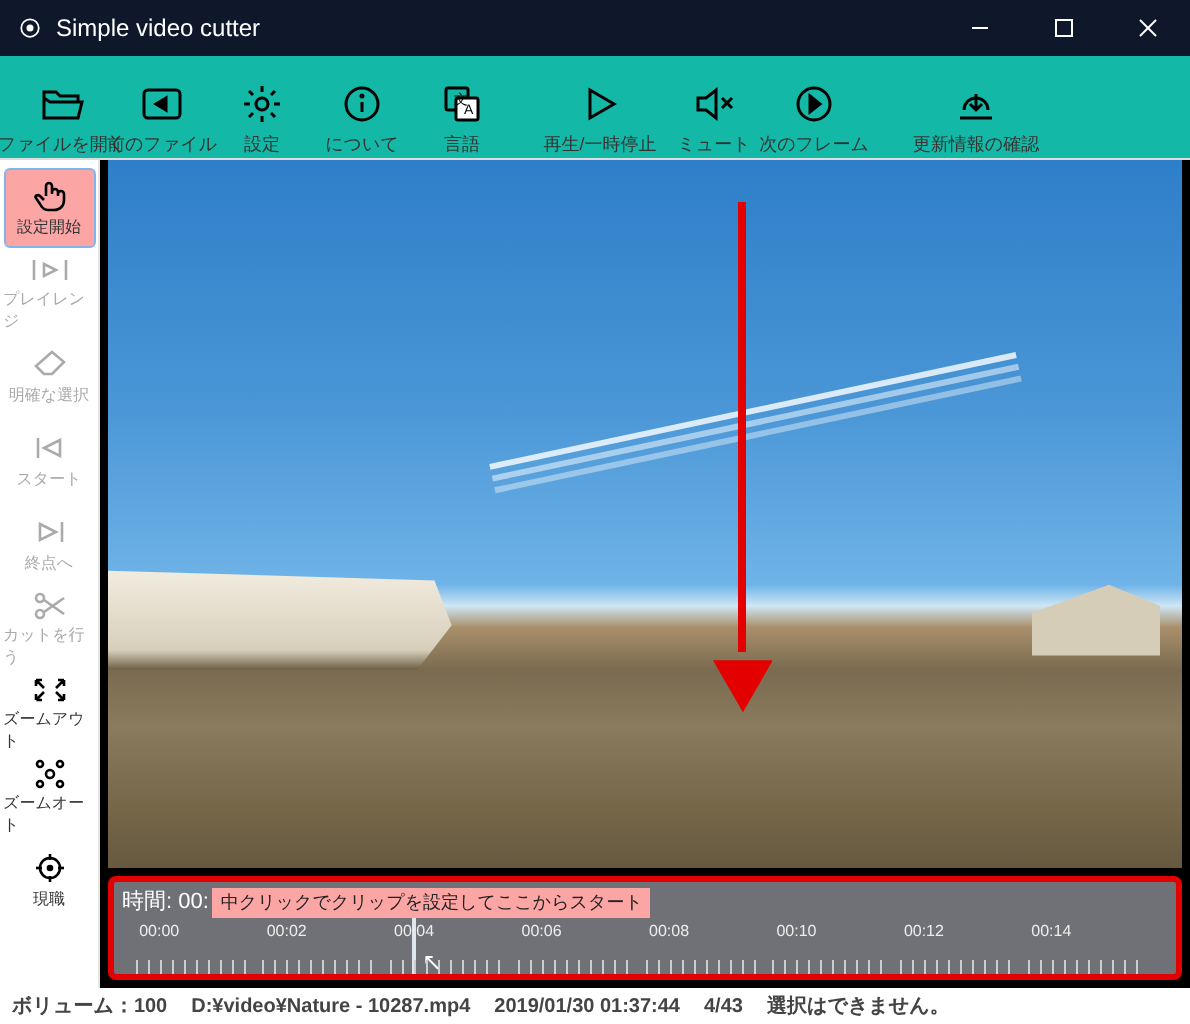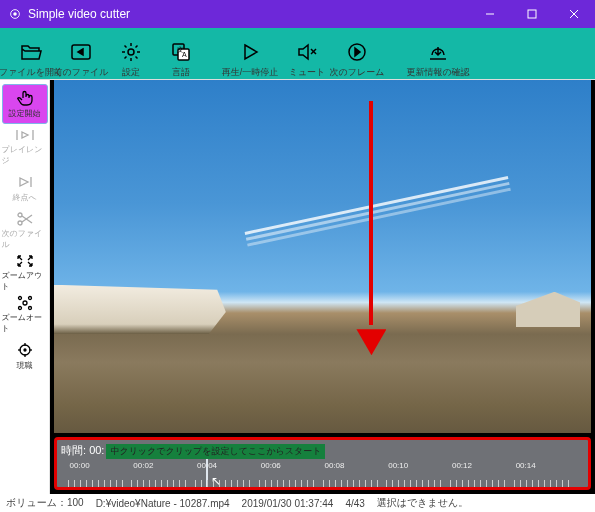--- a/index.html
+++ b/index.html
@@ -1,59 +1,59 @@
 <!DOCTYPE html>
 <html><head>
 <meta charset="utf-8">
 <style>
 * { box-sizing: border-box; margin: 0; padding: 0; font-family: "Meiryo", "Segoe UI", sans-serif; }
 body { width: 595px; height: 512px; background: #fff; overflow: hidden; }
 
-.titlebar { height: 28px; background: #6d28d9; display: flex; align-items: center; color: #fff; font-size: 12px; padding-left: 8px; }
+.titlebar { height: 28px; background: #0f172a; display: flex; align-items: center; color: #fff; font-size: 12px; padding-left: 8px; }
 .titlebar .icon { width: 14px; height: 14px; margin-right: 6px; }
 .titlebar .spacer { flex: 1; }
 .titlebar .winctrl { width: 42px; height: 28px; display: flex; align-items: center; justify-content: center; color: #fff; }
 .winctrl svg { width: 10px; height: 10px; }
 
 .toolbar { height: 52px; background: #14b8a6; border-bottom: 1px solid #ddd; display: flex; align-items: flex-end; padding: 4px 8px 0 8px; }
 .tb-item { width: 46px; display: flex; flex-direction: column; align-items: center; gap: 2px; margin-right: 4px; }
 .tb-item .ic { height: 24px; display: flex; align-items: center; justify-content: center; color: #000; }
 .tb-item .lbl { font-size: 9px; color: #333; white-space: nowrap; text-align: center; }
 .tb-sep { flex: 0 0 12px; }
 .tb-wide { width: 60px; }
 
 .body { display: flex; height: 414px; }
 .sidebar { width: 50px; background: #fff; border-right: 1px solid #e5e5e5; display: flex; flex-direction: column; align-items: center; padding-top: 4px; }
 .sb-item { width: 46px; height: 40px; display: flex; flex-direction: column; align-items: center; justify-content: center; gap: 1px; margin-bottom: 2px; }
-.sb-item.active { background: #d946ef; border: 1px solid #7fb5e8; border-radius: 3px; }
+.sb-item.active { background: #fca5a5; border: 1px solid #7fb5e8; border-radius: 3px; }
 .sb-item .ic { height: 18px; display: flex; align-items: center; justify-content: center; color: #000; }
 .sb-item .ic.gray { color: #aaa; }
 .sb-item .lbl { font-size: 8px; color: #333; }
 .sb-item .lbl.gray { color: #aaa; }
 
 .main { flex: 1; display: flex; flex-direction: column; background: #000; position: relative; }
 .video-area { flex: 1; position: relative; background: linear-gradient(to bottom, #2e7fc9 0%, #4a96d6 35%, #6fb4e8 60%, #cfe6f5 63%, #a98f6a 66%, #7a6b50 72%, #8a7a5e 80%, #756648 92%, #665940 100%); margin: 0 4px; overflow: hidden; }
 .cliff { position: absolute; left: 0; top: 58%; width: 32%; height: 14%; background: linear-gradient(to bottom, #f2ece0 0%, #d8cfbb 80%, #6b5e44 100%); clip-path: polygon(0% 0%, 95% 10%, 100% 55%, 90% 100%, 0% 100%); }
 .cliff-r { position: absolute; right: 2%; top: 60%; width: 12%; height: 10%; background: #d6cdb9; clip-path: polygon(0% 40%, 60% 0%, 100% 30%, 100% 100%, 0% 100%); }
 .arrow { position: absolute; left: 58%; top: 6%; width: 12px; height: 72%; pointer-events: none; }
 .arrow .shaft { position: absolute; left: 4px; width: 4px; height: 88%; background: #e30000; }
 .arrow .head { position: absolute; bottom: 0; left: -9px; width: 30px; height: 26px; background: #e30000; clip-path: polygon(50% 100%, 0% 0%, 100% 0%); }
 .cloud { position: absolute; top: 35%; left: 35%; width: 50%; height: 3px; background: rgba(255,255,255,.8); transform: rotate(-12deg); box-shadow: 0 6px 0 rgba(255,255,255,.5), 0 12px 0 rgba(255,255,255,.4); }
 
 .timeline-wrap { margin: 4px; border: 3px solid #e30000; border-radius: 4px; background: #6f7176; padding: 0; position: relative; }
-.tl-hint { background: #15803d; color: #222; font-size: 9px; padding: 1px 4px; display: inline-block; }
+.tl-hint { background: #fca5a5; color: #222; font-size: 9px; padding: 1px 4px; display: inline-block; }
 .tl-time { color: #fff; font-size: 11px; display: inline-block; margin-right: 2px; padding-left: 4px; }
 .tl-ruler { height: 28px; position: relative; }
 .tl-tick { position: absolute; top: 0; bottom: 0; display: flex; flex-direction: column; align-items: flex-start; text-align: center; }
 .tl-tick .t { color: #eee; font-size: 8px; padding: 2px 0 0 2px; }
 .tl-tick .marks { position: absolute; bottom: 0; left: 0; width: 60px; height: 7px; background: repeating-linear-gradient(to right, #ccc 0, #ccc 1px, transparent 1px, transparent 6px); }
 .tl-playhead { position: absolute; top: 0; bottom: 0; width: 2px; background: #dfe6ee; left: 28%; }
 .tl-cursor { position: absolute; top: 55%; left: 29%; color: #fff; font-size: 12px; pointer-events: none; }
 
-.statusbar { height: 18px; background: #fff; display: flex; align-items: center; font-size: 10px; color: #444; padding-left: 6px; gap: 12px; }
+.statusbar { height: 18px; background: #fff; display: flex; align-items: center; font-size: 10px; color: #444; padding-left: 6px; gap: 12px; font-weight: bold; }
 .statusbar span { white-space: nowrap; }
 </style>
 </head>
 <body>
 
 <div class="titlebar">
   <svg class="icon" viewBox="0 0 16 16">
       <circle cx="8" cy="8" r="5" fill="none" stroke="#fff" stroke-width="1"></circle>
       <circle cx="8" cy="8" r="2" fill="#fff"></circle>
     </svg>
@@ -100,20 +100,30 @@
         <svg width="22" height="22" viewBox="0 0 22 22" fill="none" stroke="#000" stroke-width="1.5">
           <circle cx="11" cy="11" r="3"></circle>
           <path d="M11 2v3M11 17v3M2 11h3M17 11h3M4.5 4.5l2 2M15.5 15.5l2 2M17.5 4.5l-2 2M6.5 15.5l-2 2"></path>
         </svg>
       </span>
       <span class="lbl">設定</span>
     </div>
   <div class="tb-item">
       <span class="ic">
         <svg width="22" height="22" viewBox="0 0 22 22" fill="none" stroke="#000" stroke-width="1.5">
+          <circle cx="11" cy="11" r="8"></circle>
+          <line x1="11" y1="10" x2="11" y2="15"></line>
+          <circle cx="11" cy="7" r="0.5" fill="#000"></circle>
+        </svg>
+      </span>
+      <span class="lbl">について</span>
+    </div>
+  <div class="tb-item">
+      <span class="ic">
+        <svg width="22" height="22" viewBox="0 0 22 22" fill="none" stroke="#000" stroke-width="1.5">
           <rect x="3" y="3" width="11" height="11" rx="1"></rect>
           <rect x="8" y="8" width="11" height="11" rx="1" fill="#fff"></rect>
           <text x="7" y="11" font-size="7" stroke="none" fill="#000">文</text>
           <text x="12" y="16" font-size="7" stroke="none" fill="#000">A</text>
         </svg>
       </span>
       <span class="lbl">言語</span>
     </div>
   <div class="tb-sep"></div>
   <div class="tb-item tb-wide">
@@ -173,36 +183,53 @@
             <line x1="2" y1="2" x2="2" y2="12"></line>
             <line x1="18" y1="2" x2="18" y2="12"></line>
             <path d="M7 4 L13 7 L7 10 Z"></path>
           </svg>
         </span>
         <span class="lbl gray">プレイレンジ</span>
       </div>
     <div class="sb-item">
         <span class="ic gray">
           <svg width="18" height="14" viewBox="0 0 18 14" fill="none" stroke="#aaa" stroke-width="1.3">
+            <path d="M6 12 L2 8 L10 1 L16 6 L10 12 Z"></path>
+          </svg>
+        </span>
+        <span class="lbl gray">明確な選択</span>
+      </div>
+    <div class="sb-item">
+        <span class="ic gray">
+          <svg width="18" height="14" viewBox="0 0 18 14" fill="none" stroke="#aaa" stroke-width="1.3">
+            <line x1="3" y1="2" x2="3" y2="12"></line>
+            <path d="M14 3 L6 7 L14 11 Z"></path>
+          </svg>
+        </span>
+        <span class="lbl gray">スタート</span>
+      </div>
+    <div class="sb-item">
+        <span class="ic gray">
+          <svg width="18" height="14" viewBox="0 0 18 14" fill="none" stroke="#aaa" stroke-width="1.3">
             <line x1="15" y1="2" x2="15" y2="12"></line>
             <path d="M4 3 L12 7 L4 11 Z"></path>
           </svg>
         </span>
         <span class="lbl gray">終点へ</span>
       </div>
     <div class="sb-item">
         <span class="ic gray">
           <svg width="18" height="16" viewBox="0 0 18 16" fill="none" stroke="#aaa" stroke-width="1.3">
             <circle cx="4" cy="4" r="2"></circle>
             <circle cx="4" cy="12" r="2"></circle>
             <line x1="6" y1="5" x2="16" y2="12"></line>
             <line x1="6" y1="11" x2="16" y2="4"></line>
           </svg>
         </span>
-        <span class="lbl gray">次のファイル</span>
+        <span class="lbl gray">カットを行う</span>
       </div>
     <div class="sb-item">
         <span class="ic">
           <svg width="18" height="14" viewBox="0 0 18 14" fill="none" stroke="#000" stroke-width="1.3">
             <path d="M2 2 L6 6 M2 2 L2 5 M2 2 L5 2 M16 2 L12 6 M16 2 L16 5 M16 2 L13 2 M2 12 L6 8 M2 12 L2 9 M2 12 L5 12 M16 12 L12 8 M16 12 L16 9 M16 12 L13 12"></path>
           </svg>
         </span>
         <span class="lbl">ズームアウト</span>
       </div>
     <div class="sb-item">

